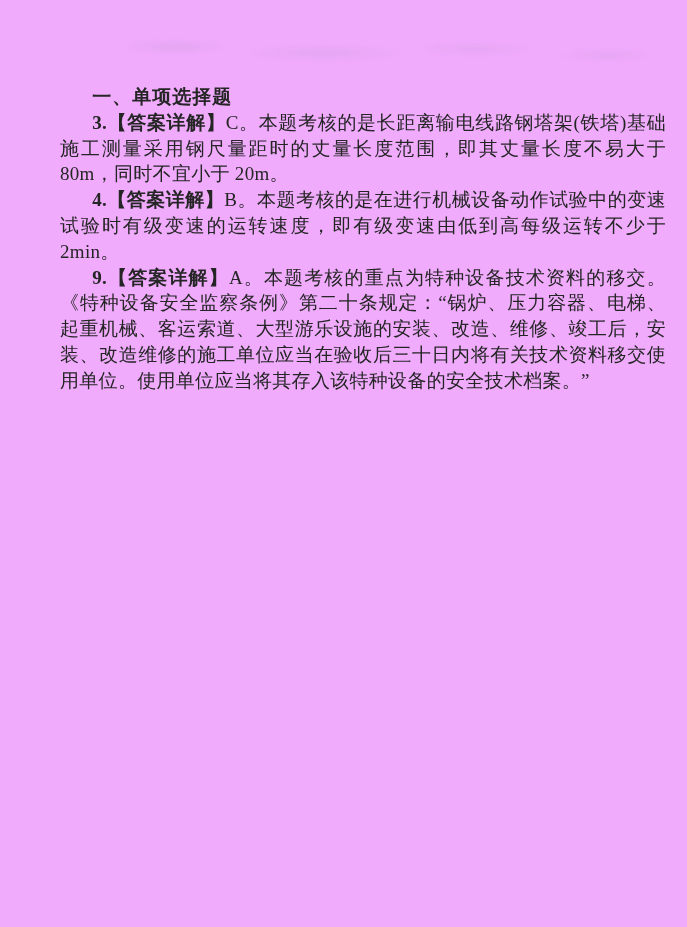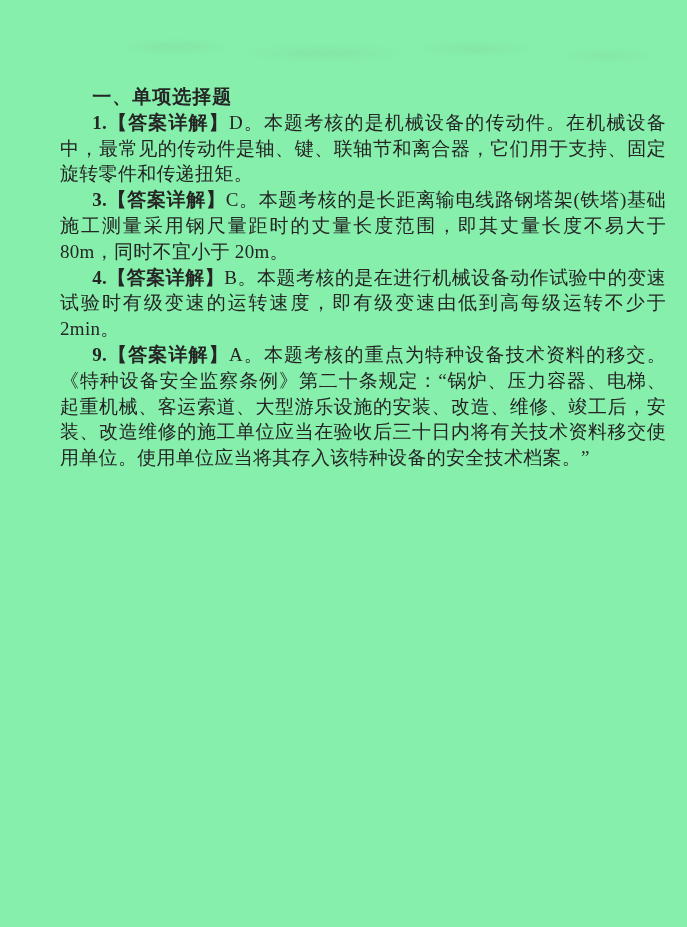--- a/index.html
+++ b/index.html
@@ -4,21 +4,21 @@
 <style>
   html, body {
     margin: 0;
     padding: 0;
     background: #f4f4f2;
   }
   .page {
     position: relative;
     width: 687px;
     height: 927px;
-    background: #86efac;
+    background: #f0abfc;
     overflow: hidden;
     font-family: "Liberation Serif", "DejaVu Serif", serif;
     color: #252525;
   }
   
   .bleed {
     position: absolute;
     left: 55px;
     top: 30px;
     width: 600px;
@@ -55,21 +55,20 @@
   .b { font-weight: 700; }
 </style>
 </head>
 <body>
 
 <div class="page">
   <div class="bleed"></div>
   <div class="content">
     <div class="heading">一、单项选择题</div>
 
-    <p class="item"><span class="b">1.</span><span class="b">【答案详解】</span><span>D。</span><span>本题考核的是机械设备的传动件。在机械设备中，最常见的传动件是轴、键、联轴节和离合器，它们用于支持、固定旋转零件和传递扭矩。</span></p>
 
 
     <p class="item"><span class="b">3.</span><span class="b">【答案详解】</span><span>C。</span><span>本题考核的是长距离输电线路钢塔架(铁塔)基础施工测量采用钢尺量距时的丈量长度范围，即其丈量长度不易大于 80m，同时不宜小于 20m。</span></p>
 
     <p class="item"><span class="b">4.</span><span class="b">【答案详解】</span><span>B。</span><span>本题考核的是在进行机械设备动作试验中的变速试验时有级变速的运转速度，即有级变速由低到高每级运转不少于 2min。</span></p>
 
 
 
 
 

